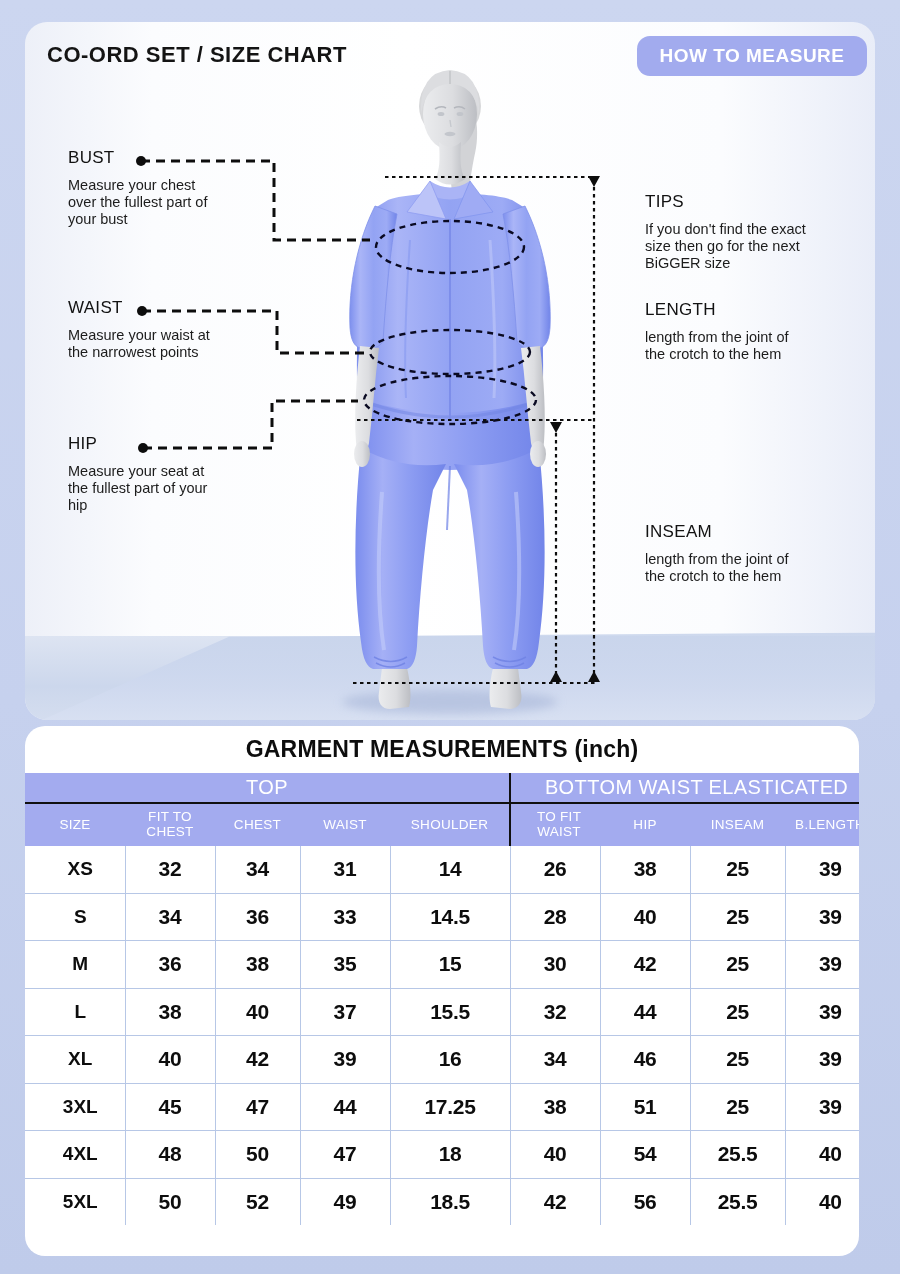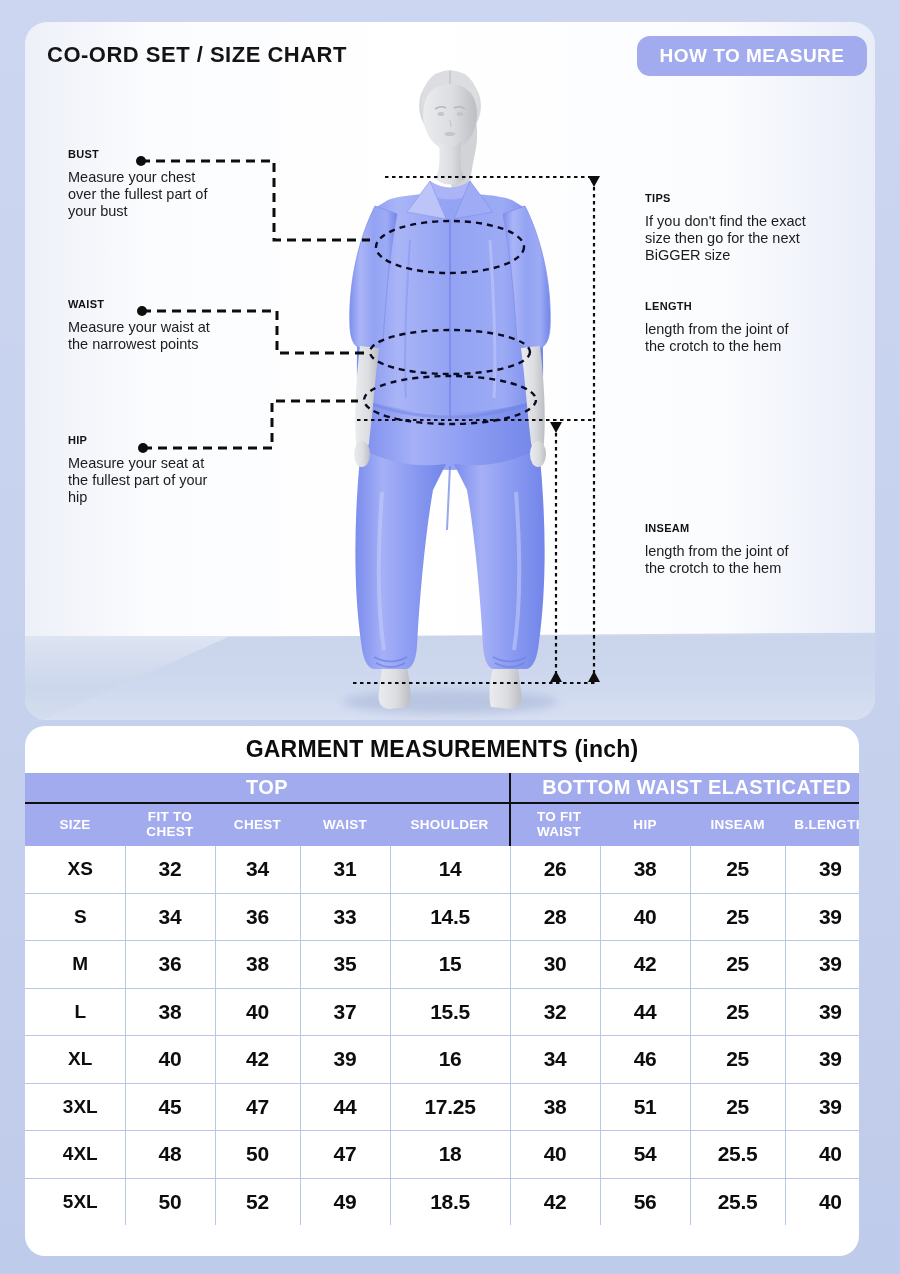--- a/index.html
+++ b/index.html
@@ -15,41 +15,41 @@
   .stage-trap{position:absolute;left:0;bottom:0;width:100%;height:104px;
         clip-path:polygon(24% 20%,100% 16%,100% 100%,2% 100%);
         background:linear-gradient(180deg,#c3d0e9 0%,#ccd7ee 55%,#d8e0f2 100%);opacity:.85;}
   .page-title{position:absolute;left:47px;top:42px;font-size:22px;font-weight:800;
         letter-spacing:.5px;color:#141414;}
   .pill-btn{position:absolute;left:637px;top:36px;width:230px;height:40px;border:none;
         border-radius:13px;background:#a2abee;color:#ffffff;font-family:"Liberation Sans",sans-serif;
         font-size:19px;font-weight:800;letter-spacing:.5px;cursor:pointer;}
   
   .ann{position:absolute;width:195px;}
-  .ann-label{font-size:11px;font-weight:700;color:#121212;letter-spacing:.3px;}
+  .ann-label{font-size:17px;font-weight:400;color:#121212;letter-spacing:.3px;}
   .ann-desc{margin-top:9px;font-size:14.5px;line-height:1.18;color:#1c1c1c;white-space:pre-line;}
   .ann-bust{left:68px;top:148px;}
   .ann-waist{left:68px;top:298px;}
   .ann-hip{left:68px;top:434px;}
   .ann-meas{left:68px;top:580px;width:210px;}
   .ann-tips{left:645px;top:148px;margin-top:44px;}
   .ann-length{left:645px;top:300px;}
   .ann-inseam{left:645px;top:522px;}
   .mannequin{position:absolute;left:260px;top:60px;width:380px;height:660px;}
   .overlay{position:absolute;left:0;top:0;width:900px;height:730px;pointer-events:none;}
   .dash-big{fill:none;stroke:#0d0d0d;stroke-width:3;stroke-dasharray:9 6;}
   .dash-mid{fill:none;stroke:#0a0a22;stroke-width:2.4;stroke-dasharray:6 5;}
   .dash-dot{fill:none;stroke:#0d0d0d;stroke-width:2.2;stroke-dasharray:3.5 3.5;}
   
   .table-card{position:absolute;left:25px;top:726px;width:834px;height:530px;
         border-radius:20px;background:#ffffff;overflow:hidden;}
   .table-title{height:47px;display:flex;align-items:center;justify-content:center;
         font-size:23px;font-weight:800;color:#0d0d0d;letter-spacing:.2px;}
   table.size-table{width:100%;border-collapse:collapse;table-layout:fixed;}
-  .size-table thead th{background:#a3abef;color:#ffffff;font-weight:700;text-align:center;vertical-align:middle;}
+  .size-table thead th{background:#a3abef;color:#ffffff;font-weight:400;text-align:center;vertical-align:middle;}
   .size-table tr.group-row th{height:27px;font-size:20px;letter-spacing:.4px;border-bottom:2.5px solid #101010;}
   .size-table tr.cols-row th{height:40px;font-size:13.5px;letter-spacing:.3px;white-space:pre-line;line-height:1.1;}
   .size-table .b-div{border-left:2.5px solid #101010;padding-left:8px;}
   .size-table tbody td{height:44.5px;text-align:center;vertical-align:middle;background:#ffffff;
         font-size:21px;font-weight:600;letter-spacing:-.3px;color:#0d0d0d;}
   .size-table tbody td:first-child{font-size:19px;font-weight:800;letter-spacing:0;padding-left:12px;}
   .size-table tbody td:not(:first-child){border-left:1px solid #b7c7e6;}
   .size-table tbody tr:not(:first-child) td{border-top:1px solid #b7c7e6;}
 </style>
 </head>

